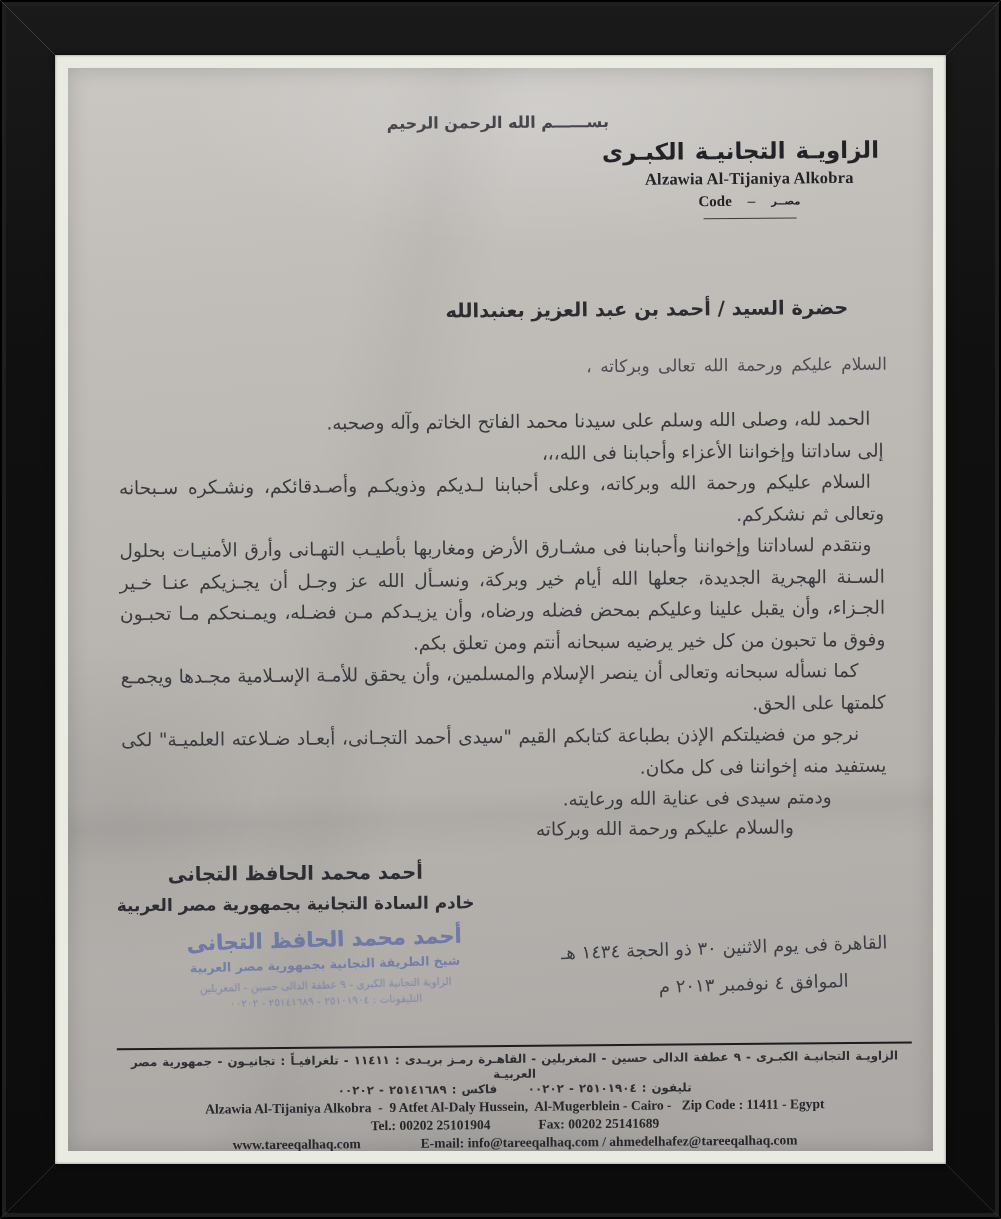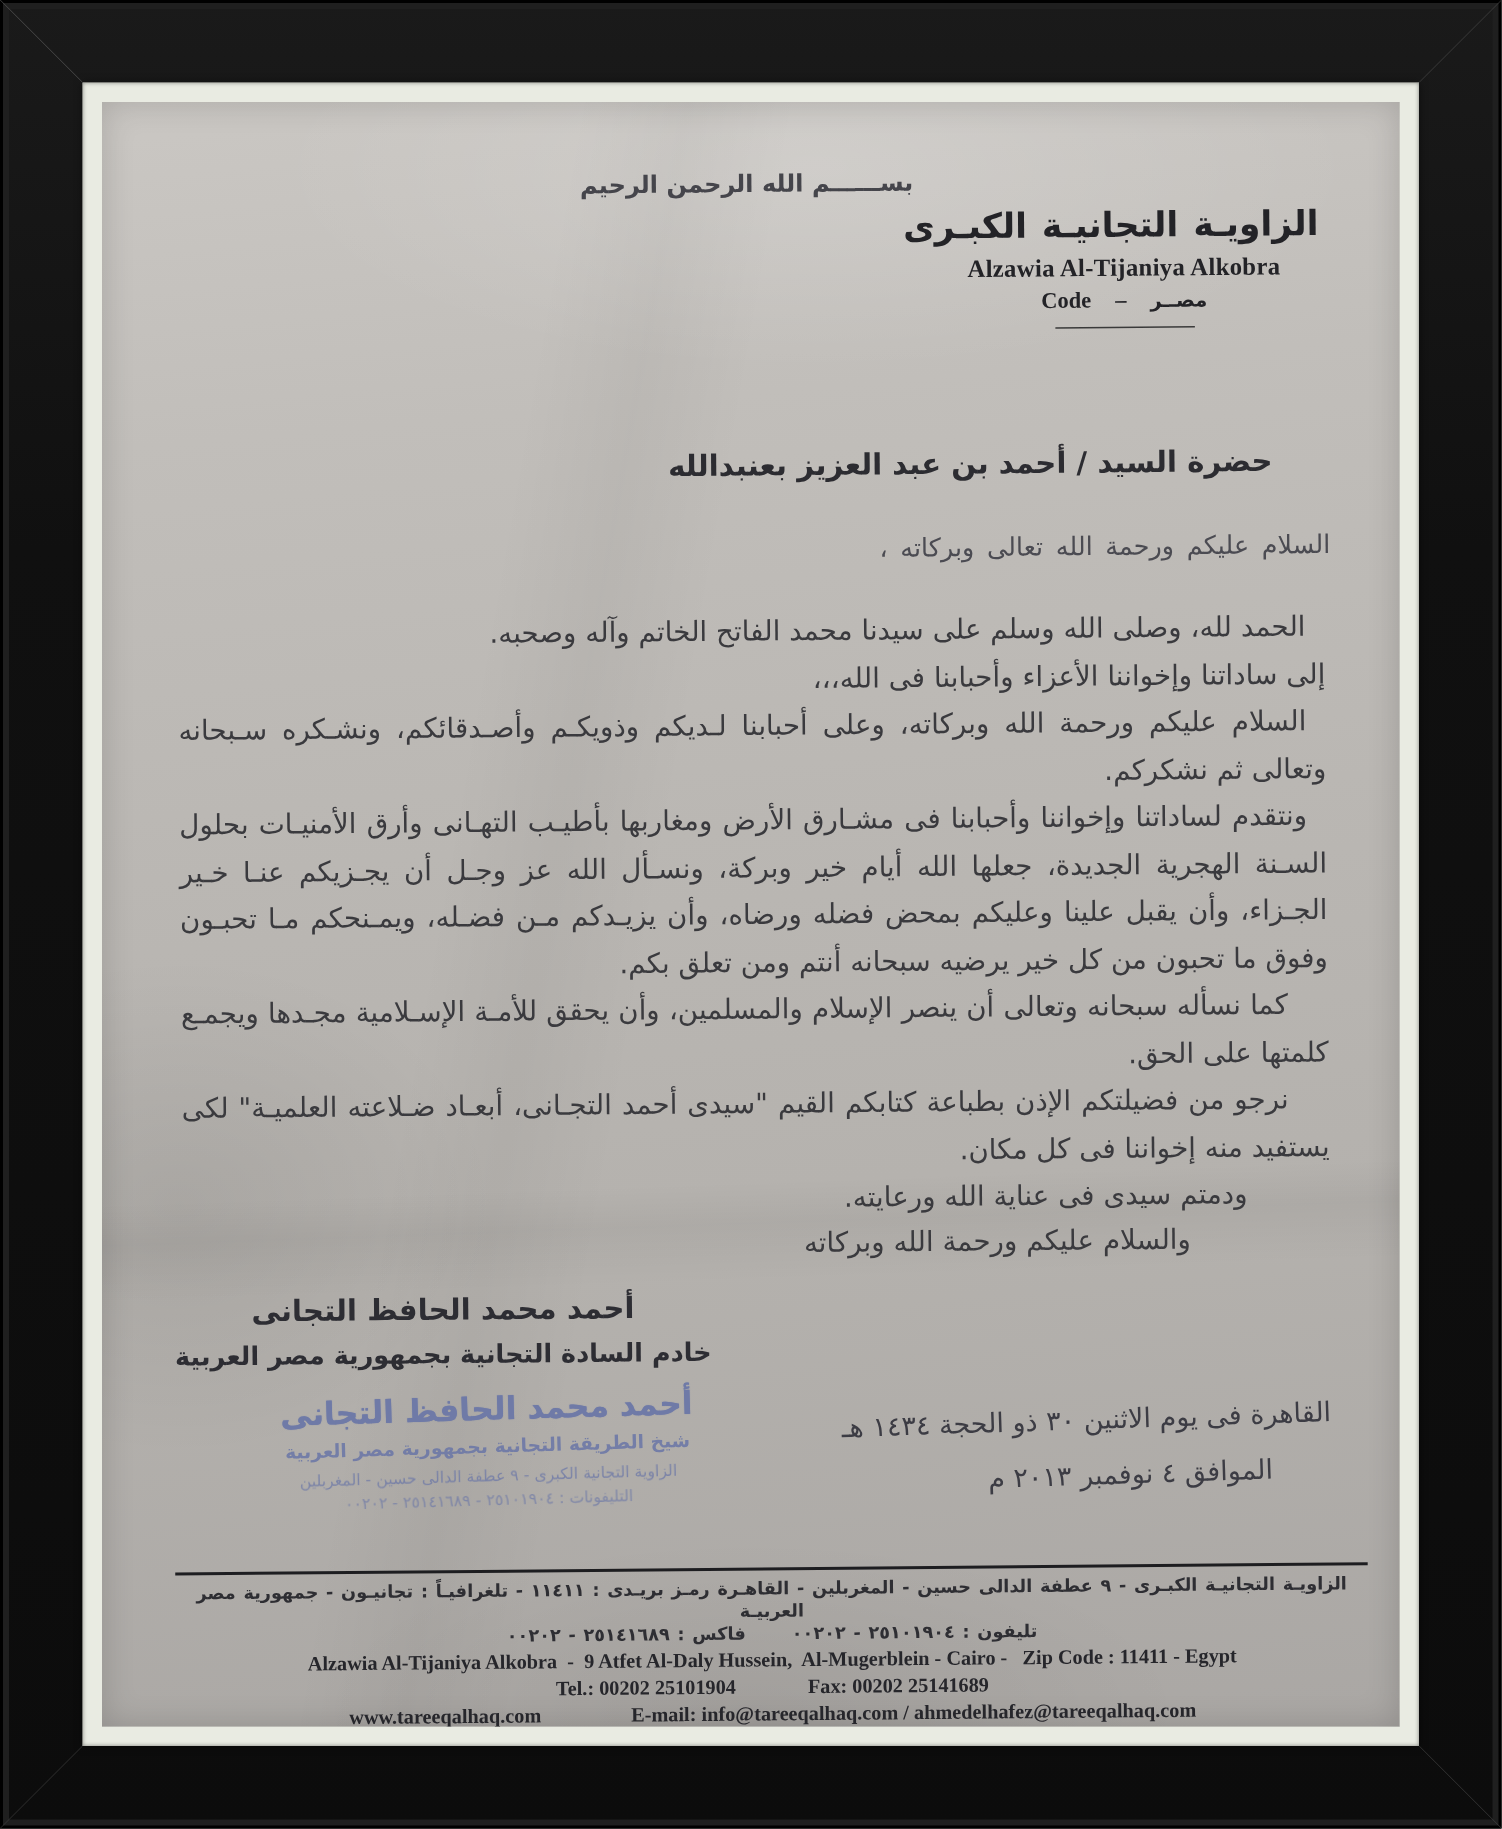--- a/index.html
+++ b/index.html
@@ -35,21 +35,21 @@
   .ar{direction:rtl;}
   .ws-pre{white-space:pre-wrap;}
   
   .bismillah{position:absolute;top:45px;left:318px;width:232px;text-align:center;
     font-size:16px;font-weight:bold;color:#45454b;white-space:nowrap;}
   .letterhead{position:absolute;top:72px;right:50px;width:260px;text-align:center;color:var(--c-ink_strong);}
   .org-ar{font-size:23px;font-weight:bold;white-space:nowrap;word-spacing:2px;}
   .org-en{font-family:"Liberation Serif",serif;font-weight:bold;font-size:16.5px;margin-top:5px;letter-spacing:.2px;}
   .country{font-family:"Liberation Serif",serif;font-weight:bold;font-size:15px;margin-top:4px;
            display:flex;justify-content:center;gap:16px;align-items:center;}
-  .country .ar{font-family:"DejaVu Sans",sans-serif;font-size:13px;}
+  .country .ar{font-family:"DejaVu Sans",sans-serif;font-size:10px;}
   .lh-rule{width:93px;border-top:1.6px solid #3a3a3a;margin:8px auto 0;}
   
   .addressee{position:absolute;top:231px;right:82px;font-size:19.5px;font-weight:bold;
              color:#2c2c31;white-space:nowrap;}
   .salutation{position:absolute;top:289px;right:44px;font-size:17px;color:#4b4b52;
               word-spacing:3px;white-space:nowrap;}
   .body-text{position:absolute;top:338px;right:48px;left:52px;text-align:justify;
              font-size:18.5px;line-height:31.5px;color:var(--c-ink);}
   .body-text p{margin:0;}
   .ind-sm{text-indent:13px;}

